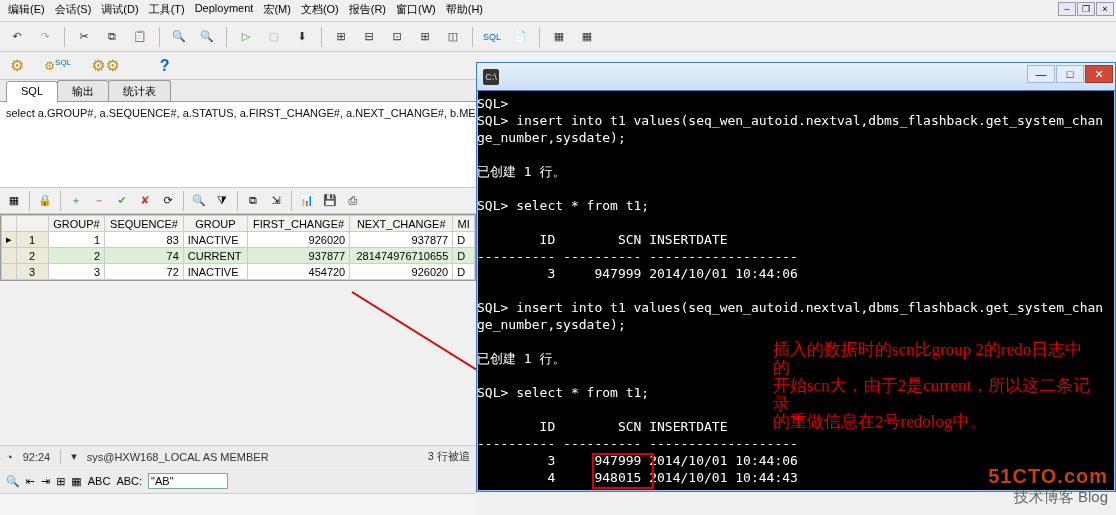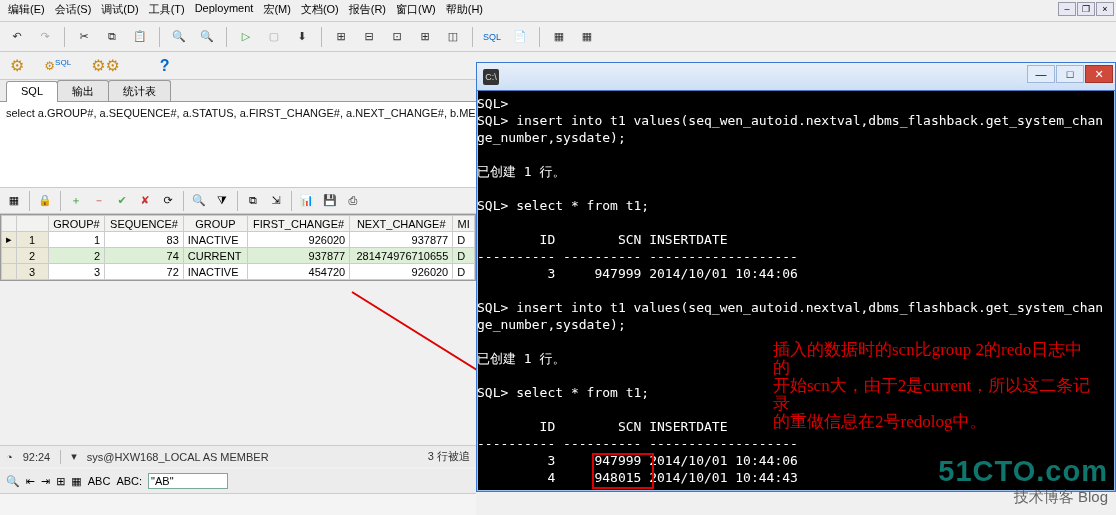--- a/index.html
+++ b/index.html
@@ -37,21 +37,21 @@
 .term-ctl { position:absolute; right:2px; top:2px; display:flex; gap:1px;}
 .term-ctl div{width:28px;height:18px;display:flex;align-items:center;justify-content:center;font-size:11px;}
 .term-min{background:#e3ecf9;border:1px solid #9db7dc;}
 .term-max{background:#e3ecf9;border:1px solid #9db7dc;}
 .term-close{background:#d04a3c;color:#fff;border:1px solid #a03428;}
 .term-body { font-family:"NSimSun",Consolas,monospace; font-size:13px; line-height:17px; color:#fff; padding:4px 0; white-space:pre; position:relative; height:calc(100% - 28px); overflow:hidden;}
 .scnbox { position:absolute; border:2px solid #d00; }
 .anno { position:absolute; color:#d00; font-size:17px; font-family:SimSun,serif; line-height:18px; width:320px;}
 .arrow-svg{position:absolute;pointer-events:none;}
 .watermark{position:absolute;right:8px;bottom:8px;color:#888;font-family:Arial,sans-serif;text-align:right;}
-.watermark .big{font-size:29px;font-weight:bold;color:#0f766e;letter-spacing:1px;}
+.watermark .big{font-size:20px;font-weight:bold;color:#c2410c;letter-spacing:1px;}
 .watermark .sub{font-size:15px;color:#666;}
 .lower-blank{position:absolute;left:0;bottom:0;width:476px;height:22px;background:#f4f4f4;border-top:1px solid #ccc;}
 </style>
 </head>
 <body>
 
 <div class="menubar">
   <span class="menu-item">编辑(E)</span>
   <span class="menu-item">会话(S)</span>
   <span class="menu-item">调试(D)</span>

